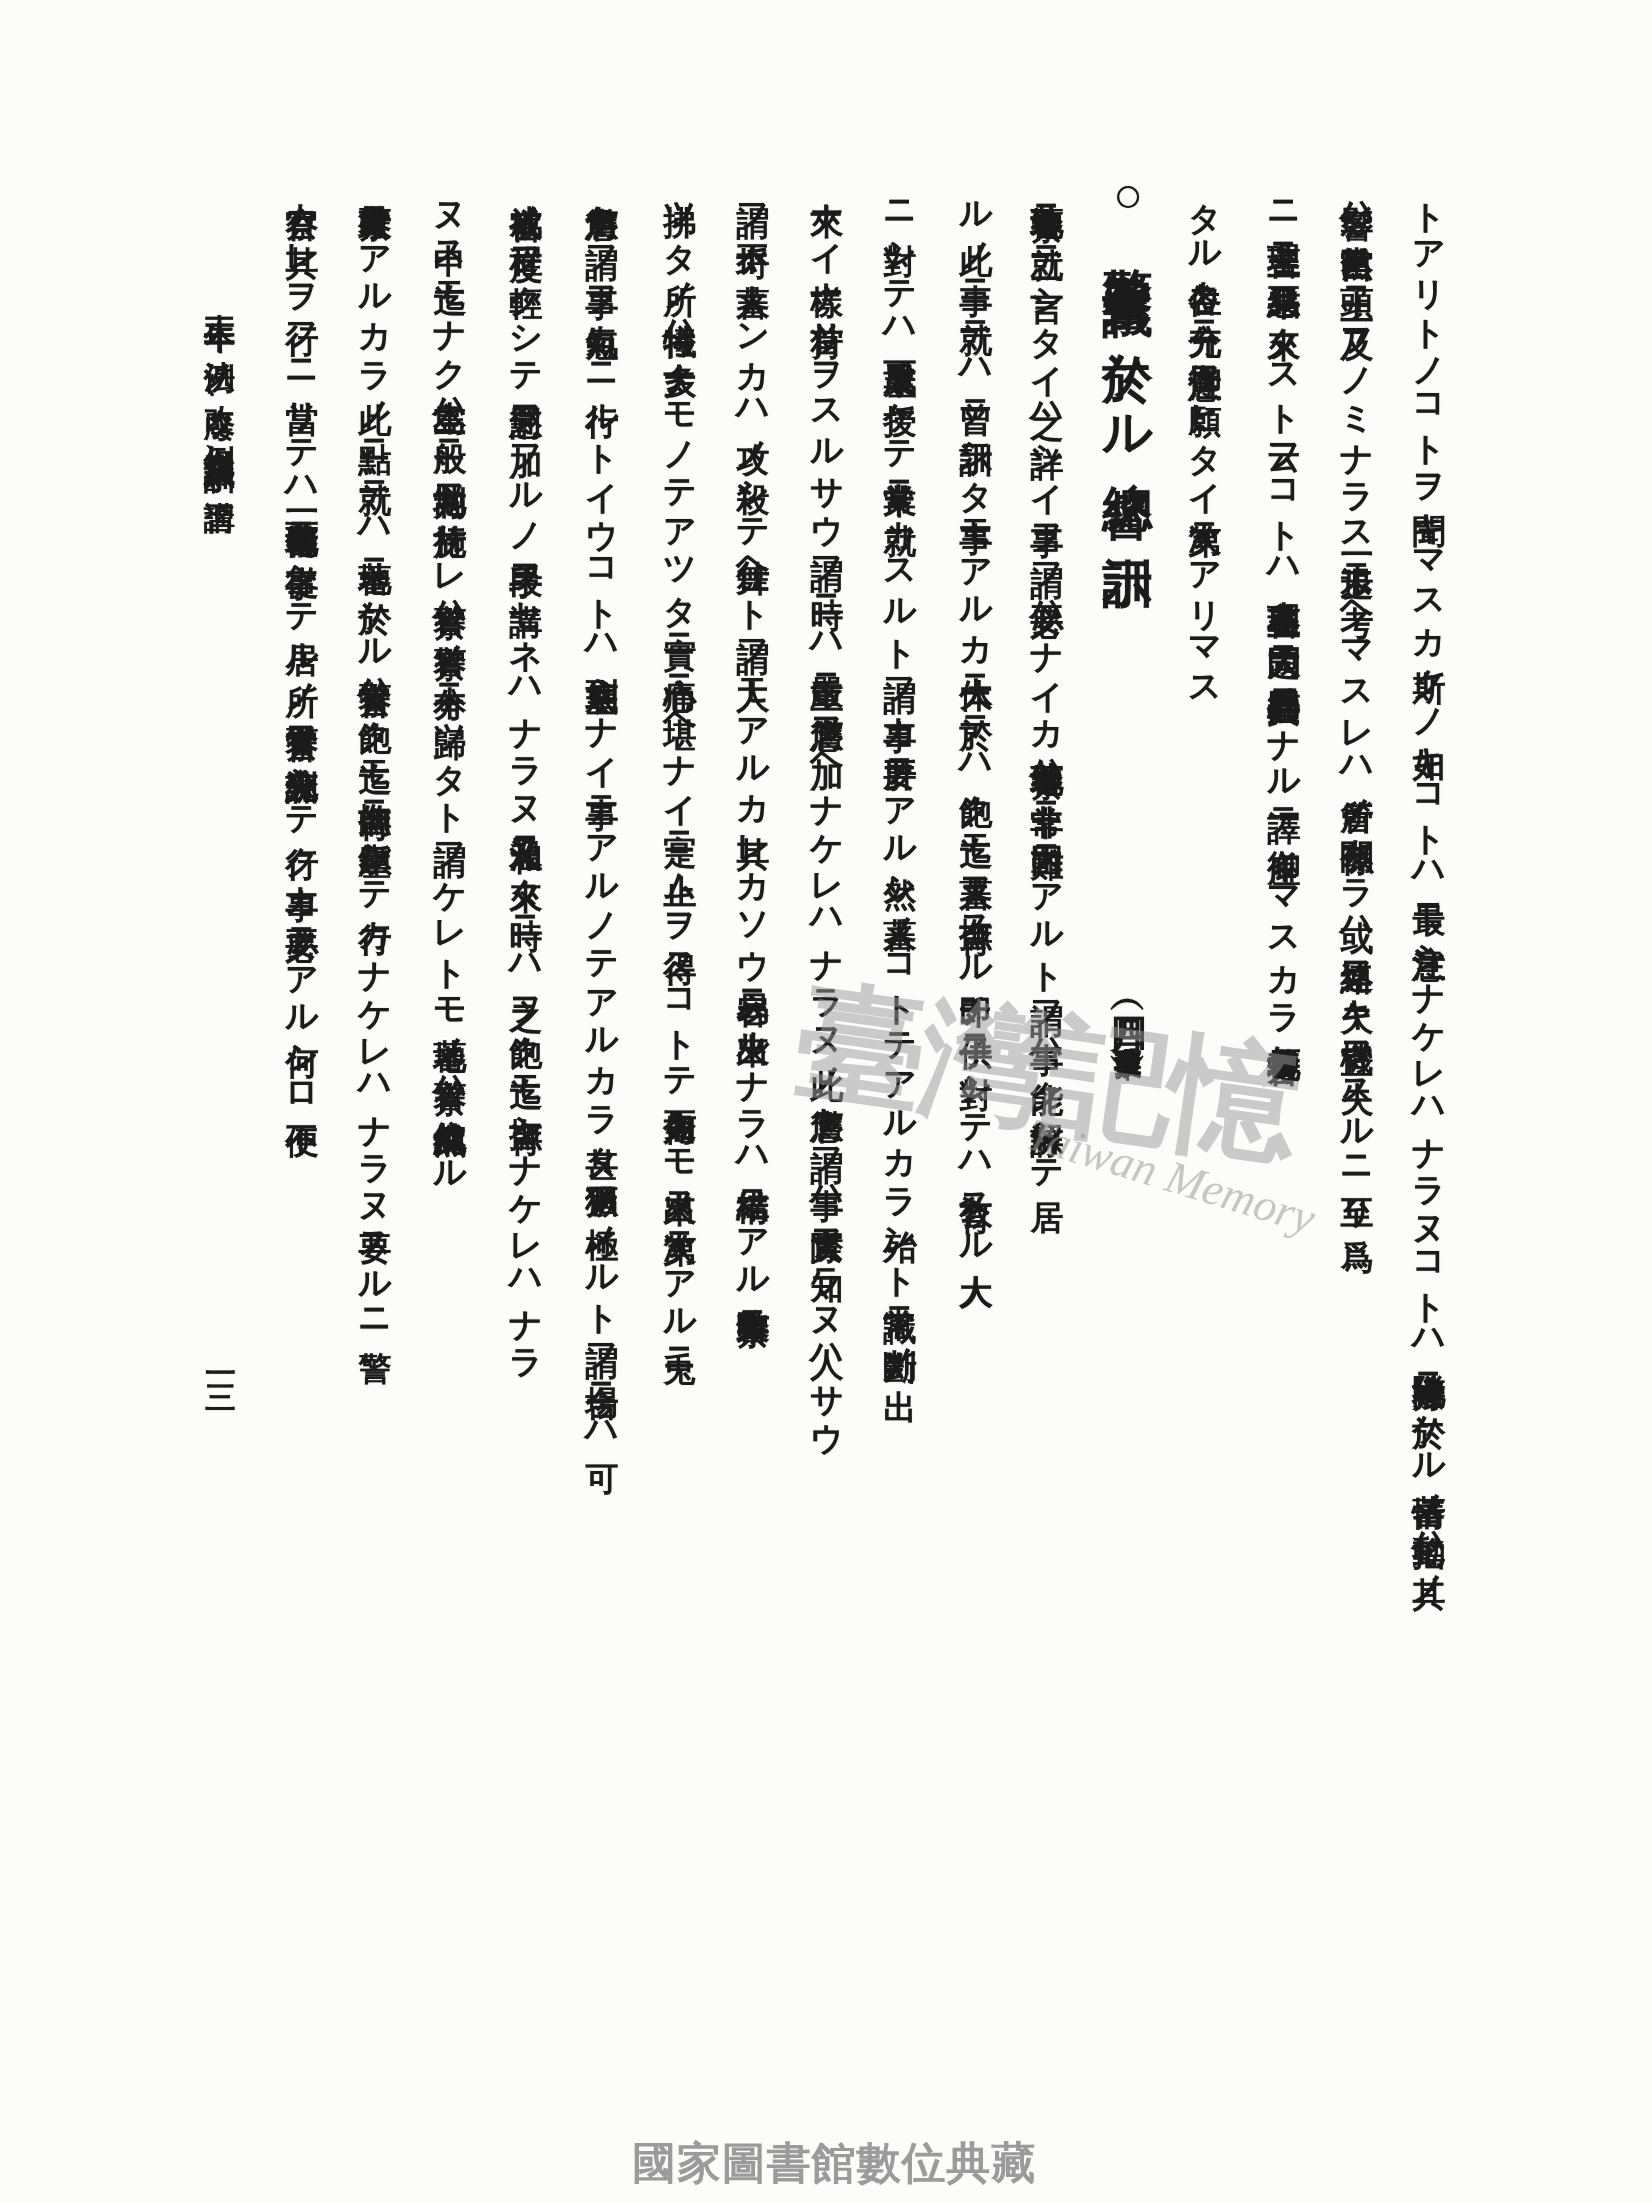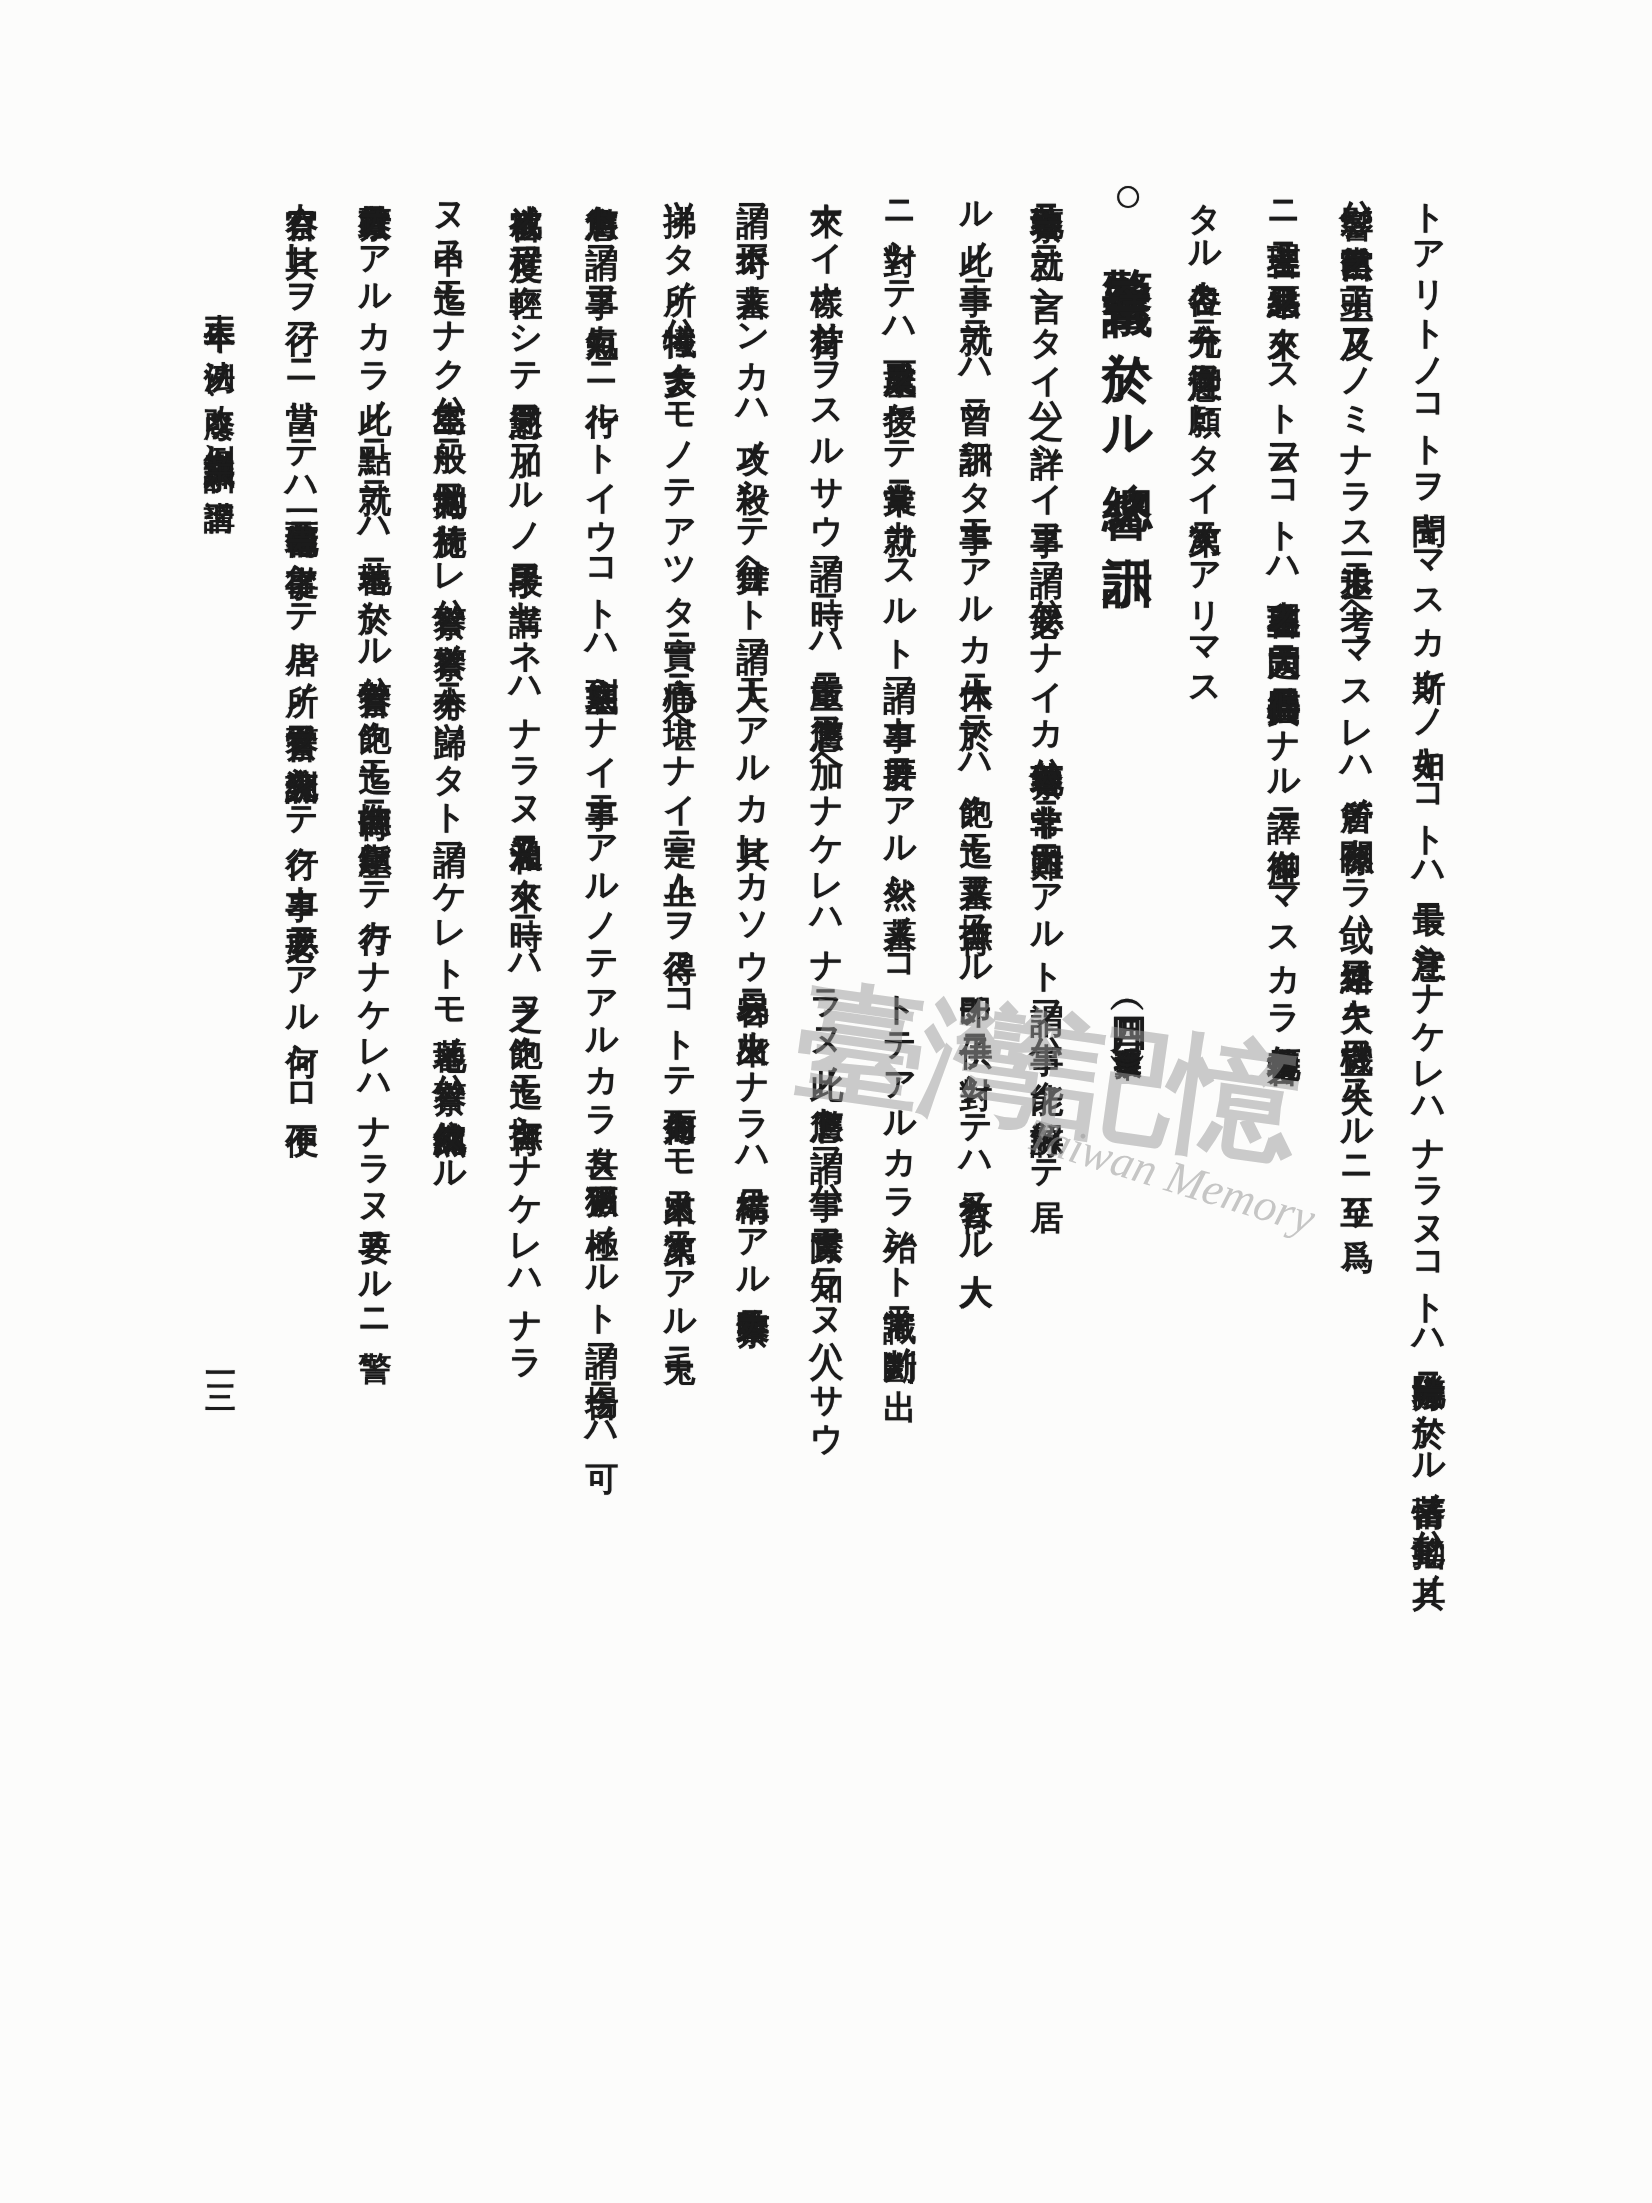--- a/index.html
+++ b/index.html
@@ -123,15 +123,16 @@
   <div class="vcol body-col" style="left:358px">警察行政テアルカラ此ノ點ニ就テハ蕃地ニ於ケル警察官ハ飽ク迄モ撫育的ニ鎭壓シテ行カナケレハナラヌ要スルニ警</div>
   <div class="vcol body-col" style="left:285px">察官カ其レヲ行フニ當リテハ一面蕃地警備ニ從事シテ居ル所ノ警察官ヲ充分訓練シテ行ク事カ必要テアル何シロ不便</div>
 
   <div class="vcol edition-col">大正十年　法例ノ改廢、例規會議及訓示、講習</div>
 
   <div class="vcol pagenum-col">一三</div>
 
   <div class="wm-cjk">臺灣記憶</div>
   <div class="wm-latin">Taiwan Memory</div>
 
+  <div class="library-caption">國家圖書館數位典藏</div>
 
 </div>
 
 
 </body></html>

